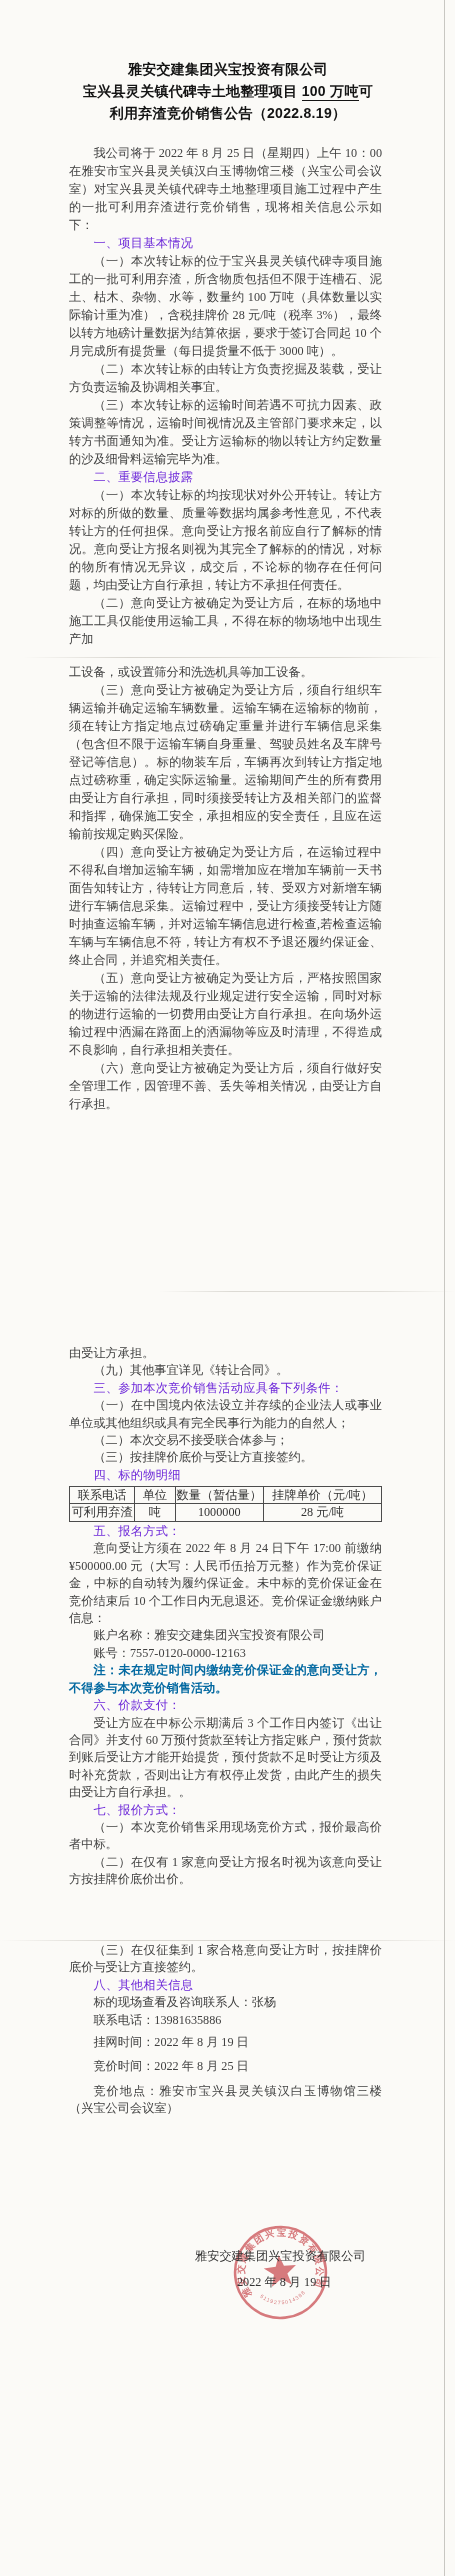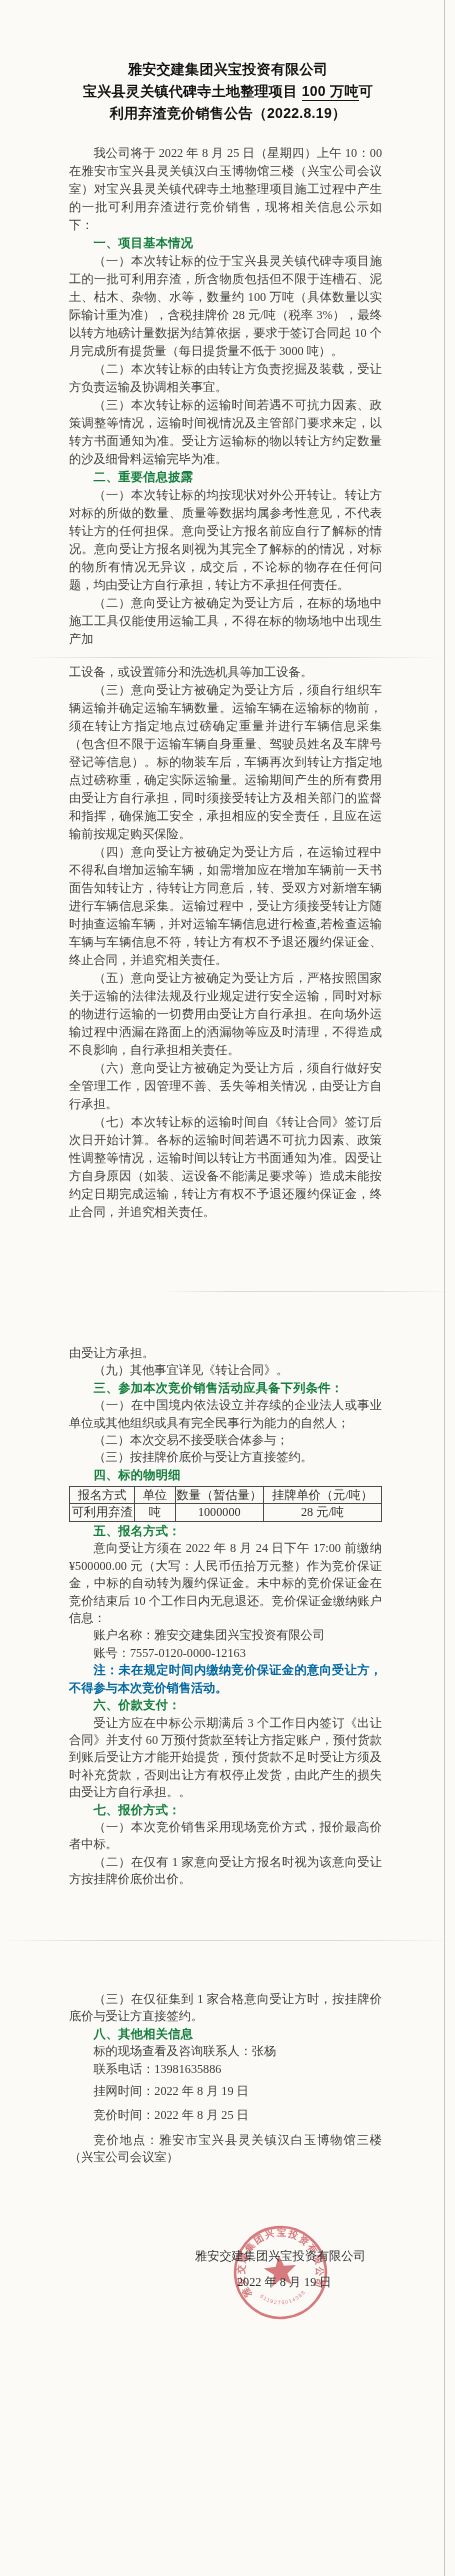--- a/index.html
+++ b/index.html
@@ -26,21 +26,21 @@
 
   .body-block{
     position:absolute;left:69px;width:313px;
     font-size:12.2px;line-height:18px;
     text-align:justify;text-justify:inter-character;
   }
   .body-block p{margin:0;text-indent:2em;}
   .body-block p.noindent{text-indent:0;}
   .sec-heading{
     margin:0;text-indent:2em;font-family:"Liberation Sans","DejaVu Sans",sans-serif;
-    font-weight:700;color:#15803d;letter-spacing:0.3px;
+    font-weight:400;color:#6d28d9;letter-spacing:0.3px;
   }
   .bold-note{font-weight:700;color:#0369a1;}
   .blk3{line-height:17.4px;}
   .blk4{line-height:17.4px;}
   .gap-s{margin-top:5.1px !important;}
   .gap-m{margin-top:6.8px !important;}
 
   table.lot-table{
     width:100%;border-collapse:collapse;margin:1.7px 0 1.1px 0;
     font-size:12.2px;color:#333;
@@ -80,36 +80,35 @@
   <p>（一）本次转让标的均按现状对外公开转让。转让方对标的所做的数量、质量等数据均属参考性意见，不代表转让方的任何担保。意向受让方报名前应自行了解标的情况。意向受让方报名则视为其完全了解标的的情况，对标的物所有情况无异议，成交后，不论标的物存在任何问题，均由受让方自行承担，转让方不承担任何责任。</p>
   <p>（二）意向受让方被确定为受让方后，在标的场地中施工工具仅能使用运输工具，不得在标的物场地中出现生产加</p>
 </div>
 
 <div class="body-block" style="top:663px;">
   <p class="noindent">工设备，或设置筛分和洗选机具等加工设备。</p>
   <p>（三）意向受让方被确定为受让方后，须自行组织车辆运输并确定运输车辆数量。运输车辆在运输标的物前，须在转让方指定地点过磅确定重量并进行车辆信息采集（包含但不限于运输车辆自身重量、驾驶员姓名及车牌号登记等信息）。标的物装车后，车辆再次到转让方指定地点过磅称重，确定实际运输量。运输期间产生的所有费用由受让方自行承担，同时须接受转让方及相关部门的监督和指挥，确保施工安全，承担相应的安全责任，且应在运输前按规定购买保险。</p>
   <p>（四）意向受让方被确定为受让方后，在运输过程中不得私自增加运输车辆，如需增加应在增加车辆前一天书面告知转让方，待转让方同意后，转、受双方对新增车辆进行车辆信息采集。运输过程中，受让方须接受转让方随时抽查运输车辆，并对运输车辆信息进行检查,若检查运输车辆与车辆信息不符，转让方有权不予退还履约保证金、终止合同，并追究相关责任。</p>
   <p>（五）意向受让方被确定为受让方后，严格按照国家关于运输的法律法规及行业规定进行安全运输，同时对标的物进行运输的一切费用由受让方自行承担。在向场外运输过程中洒漏在路面上的洒漏物等应及时清理，不得造成不良影响，自行承担相关责任。</p>
   <p>（六）意向受让方被确定为受让方后，须自行做好安全管理工作，因管理不善、丢失等相关情况，由受让方自行承担。</p>
-  <p>（七）本次转让标的运输时间自《转让合同》签订后次日开始计算。各标的运输时间若遇不可抗力因素、政策性调整等情况，运输时间以转让方书面通知为准。因受让方自身原因（如装、运设备不能满足要求等）造成未能按约定日期完成运输，转让方有权不予退还履约保证金，终止合同，并追究相关责任。</p>
 </div>
 
 <div class="body-block blk3" style="top:1345px;">
   <p class="noindent">由受让方承担。</p>
   <p>（九）其他事宜详见《转让合同》。</p>
   <p class="sec-heading">三、参加本次竞价销售活动应具备下列条件：</p>
   <p>（一）在中国境内依法设立并存续的企业法人或事业单位或其他组织或具有完全民事行为能力的自然人；</p>
   <p>（二）本次交易不接受联合体参与；</p>
   <p>（三）按挂牌价底价与受让方直接签约。</p>
   <p class="sec-heading">四、标的物明细</p>
 
   <table class="lot-table">
     <tbody>
         <tr>
-      <th class="col-name">报名方式</th>
+      <th class="col-name">联系电话</th>
       <th class="col-unit">单位</th>
       <th class="col-qty">数量（暂估量）</th>
       <th class="col-price">挂牌单价（元/吨）</th>
     </tr>
     <tr>
       <td>可利用弃渣</td>
       <td>吨</td>
       <td>1000000</td>
       <td>28 元/吨</td>
     </tr>
@@ -121,21 +120,21 @@
   <p>账户名称：雅安交建集团兴宝投资有限公司</p>
   <p>账号：7557-0120-0000-12163</p>
   <p class="bold-note">注：未在规定时间内缴纳竞价保证金的意向受让方，不得参与本次竞价销售活动。</p>
   <p class="sec-heading">六、价款支付：</p>
   <p>受让方应在中标公示期满后 3 个工作日内签订《出让合同》并支付 60 万预付货款至转让方指定账户，预付货款到账后受让方才能开始提货，预付货款不足时受让方须及时补充货款，否则出让方有权停止发货，由此产生的损失由受让方自行承担。。</p>
   <p class="sec-heading">七、报价方式：</p>
   <p>（一）本次竞价销售采用现场竞价方式，报价最高价者中标。</p>
   <p>（二）在仅有 1 家意向受让方报名时视为该意向受让方按挂牌价底价出价。</p>
 </div>
 
-<div class="body-block blk4" style="top:1991px;">
+<div class="body-block blk4" style="top:1942px;">
   <p>（三）在仅征集到 1 家合格意向受让方时，按挂牌价底价与受让方直接签约。</p>
   <p class="sec-heading">八、其他相关信息</p>
   <p>标的现场查看及咨询联系人：张杨</p>
   <p>联系电话：13981635886</p>
   <p class="gap-s">挂网时间：2022 年 8 月 19 日</p>
   <p class="gap-m">竞价时间：2022 年 8 月 25 日</p>
   <p class="gap-m">竞价地点：雅安市宝兴县灵关镇汉白玉博物馆三楼（兴宝公司会议室）</p>
 </div>
 
 <svg class="seal" viewBox="0 0 178 178">

